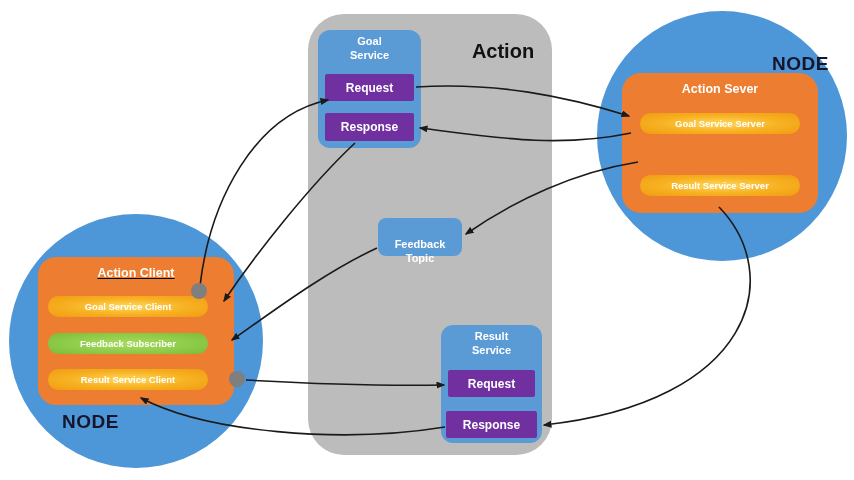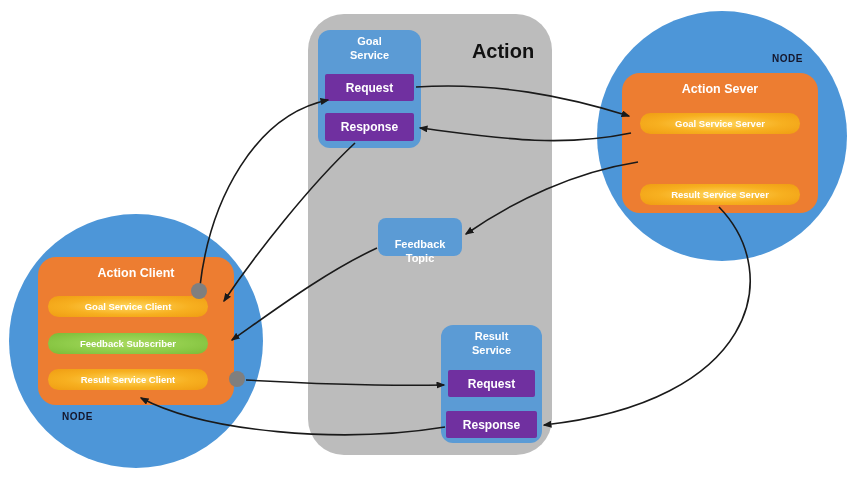--- a/index.html
+++ b/index.html
@@ -22,21 +22,21 @@
     position:absolute;left:448px;top:40px;width:110px;
     text-align:center;font-size:20px;font-weight:bold;color:#111111;
   }
   
   .node-circle{
     position:absolute;border-radius:50%;background:#4d96d8;
   }
   .node-circle.server{left:597px;top:11px;width:250px;height:250px;}
   .node-circle.client{left:9px;top:214px;width:254px;height:254px;}
   .node-label{
-    position:absolute;font-size:10px;font-weight:bold;color:#15162b;letter-spacing:.5px;padding-left:12px;
+    position:absolute;font-size:19px;font-weight:bold;color:#15162b;letter-spacing:.5px;padding-left:12px;
   }
   .node-label.server{left:760px;top:53px;}
   .node-label.client{left:50px;top:411px;}
   
   .service-box{
     position:absolute;background:#5b9bd5;border-radius:12px;
   }
   .service-box.goal{left:318px;top:30px;width:103px;height:118px;}
   .service-box.result{left:441px;top:325px;width:101px;height:118px;}
   .service-box.feedback{left:378px;top:218px;width:84px;height:38px;border-radius:8px;}
@@ -54,38 +54,38 @@
     display:flex;align-items:center;justify-content:center;
   }
   .goal .purple-btn.request{left:7px;top:44px;width:89px;height:27px;}
   .goal .purple-btn.response{left:7px;top:83px;width:89px;height:28px;}
   .result .purple-btn.request{left:7px;top:45px;width:87px;height:27px;}
   .result .purple-btn.response{left:5px;top:86px;width:91px;height:27px;}
   
   .orange-box{
     position:absolute;background:#ed7d31;border-radius:18px;
   }
-  .orange-box.server{left:622px;top:73px;width:196px;height:140px;}
-  .orange-box.client{left:38px;top:257px;width:196px;height:148px;}
+  .orange-box.server{left:622px;top:73px;width:196px;height:140px;border-radius:19px;}
+  .orange-box.client{left:38px;top:257px;width:196px;height:148px;text-decoration:underline;}
   .orange-title{
     margin-top:9px;text-align:center;color:#ffffff;
     font-size:12.5px;font-weight:bold;
   }
   
   .pill{
     position:absolute;width:160px;height:21px;border-radius:11px;
     color:#ffffff;font-size:9.5px;font-weight:bold;
     display:flex;align-items:center;justify-content:center;
   }
   .pill.yellow{background:radial-gradient(ellipse at center, #ffd75e 0%, #f7b020 55%, #ef9c12 100%);}
   .pill.green{background:radial-gradient(ellipse at center, #aada5f 0%, #8fcc4a 55%, #7cbb37 100%);}
   .orange-box.server .pill{left:18px;}
   .orange-box.server .pill.p0{top:40px;}
   .orange-box.server .pill.p1{top:77px;}
-  .orange-box.server .pill.p2{top:111px;}
+  .orange-box.server .pill.p2{top:102px;}
   .orange-box.client .pill{left:10px;}
   .orange-box.client .pill.p0{top:39px;}
   .orange-box.client .pill.p1{top:76px;}
   .orange-box.client .pill.p2{top:112px;}
   
   .arrows{
     position:absolute;left:0;top:0;width:854px;height:480px;
     pointer-events:none;
   }
   

